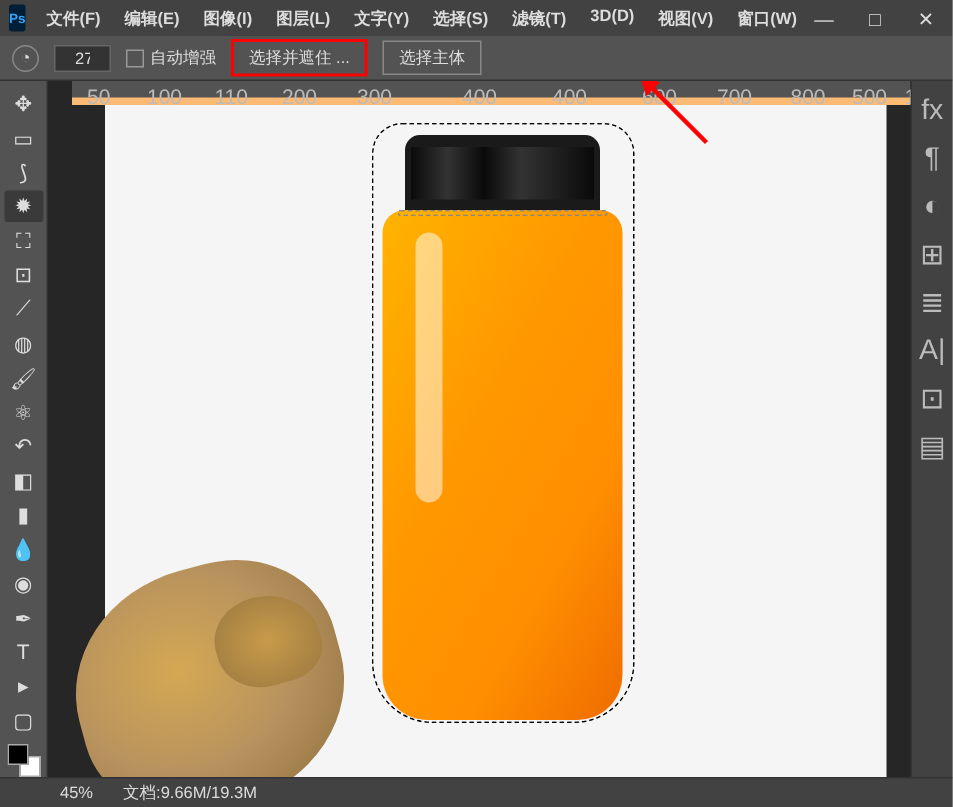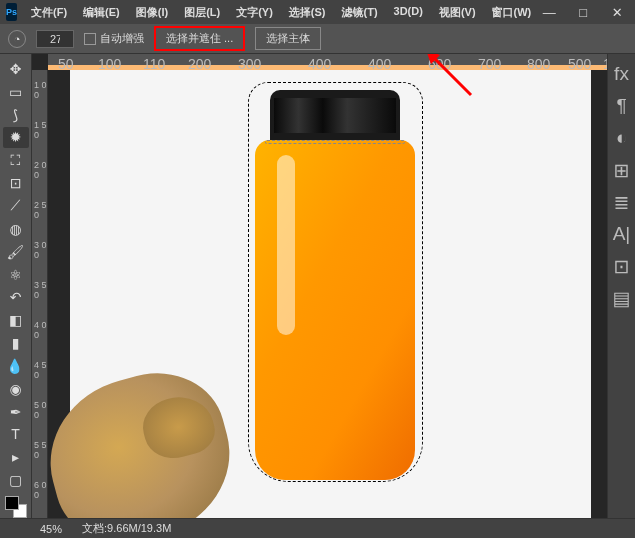--- a/index.html
+++ b/index.html
@@ -124,33 +124,20 @@
       <span style="left:140px">200</span>
       <span style="left:190px">300</span>
       <span style="left:260px">400</span>
       <span style="left:320px">400</span>
       <span style="left:380px">600</span>
       <span style="left:430px">700</span>
       <span style="left:479px">800</span>
       <span style="left:520px">500</span>
       <span style="left:555px">100</span>
     </div>
-    <div class="ruler-v">
-      <span style="top:10px">1 0 0</span>
-      <span style="top:50px">1 5 0</span>
-      <span style="top:90px">2 0 0</span>
-      <span style="top:130px">2 5 0</span>
-      <span style="top:170px">3 0 0</span>
-      <span style="top:210px">3 5 0</span>
-      <span style="top:250px">4 0 0</span>
-      <span style="top:290px">4 5 0</span>
-      <span style="top:330px">5 0 0</span>
-      <span style="top:370px">5 5 0</span>
-      <span style="top:410px">6 0 0</span>
-    </div>
     <div class="canvas">
       <div class="bottle-cap"></div>
       <div class="bottle"></div>
       <div class="ginger"></div>
       <div class="selection sel1"></div>
     </div>
     <div class="arrow">
       <svg viewBox="0 0 55 50">
           <path d="M 5 5 L 45 45" stroke="#ff0000" stroke-width="3" fill="none"></path>
           <path d="M 0 0 L 14 5 L 5 14 Z" fill="#ff0000"></path>

